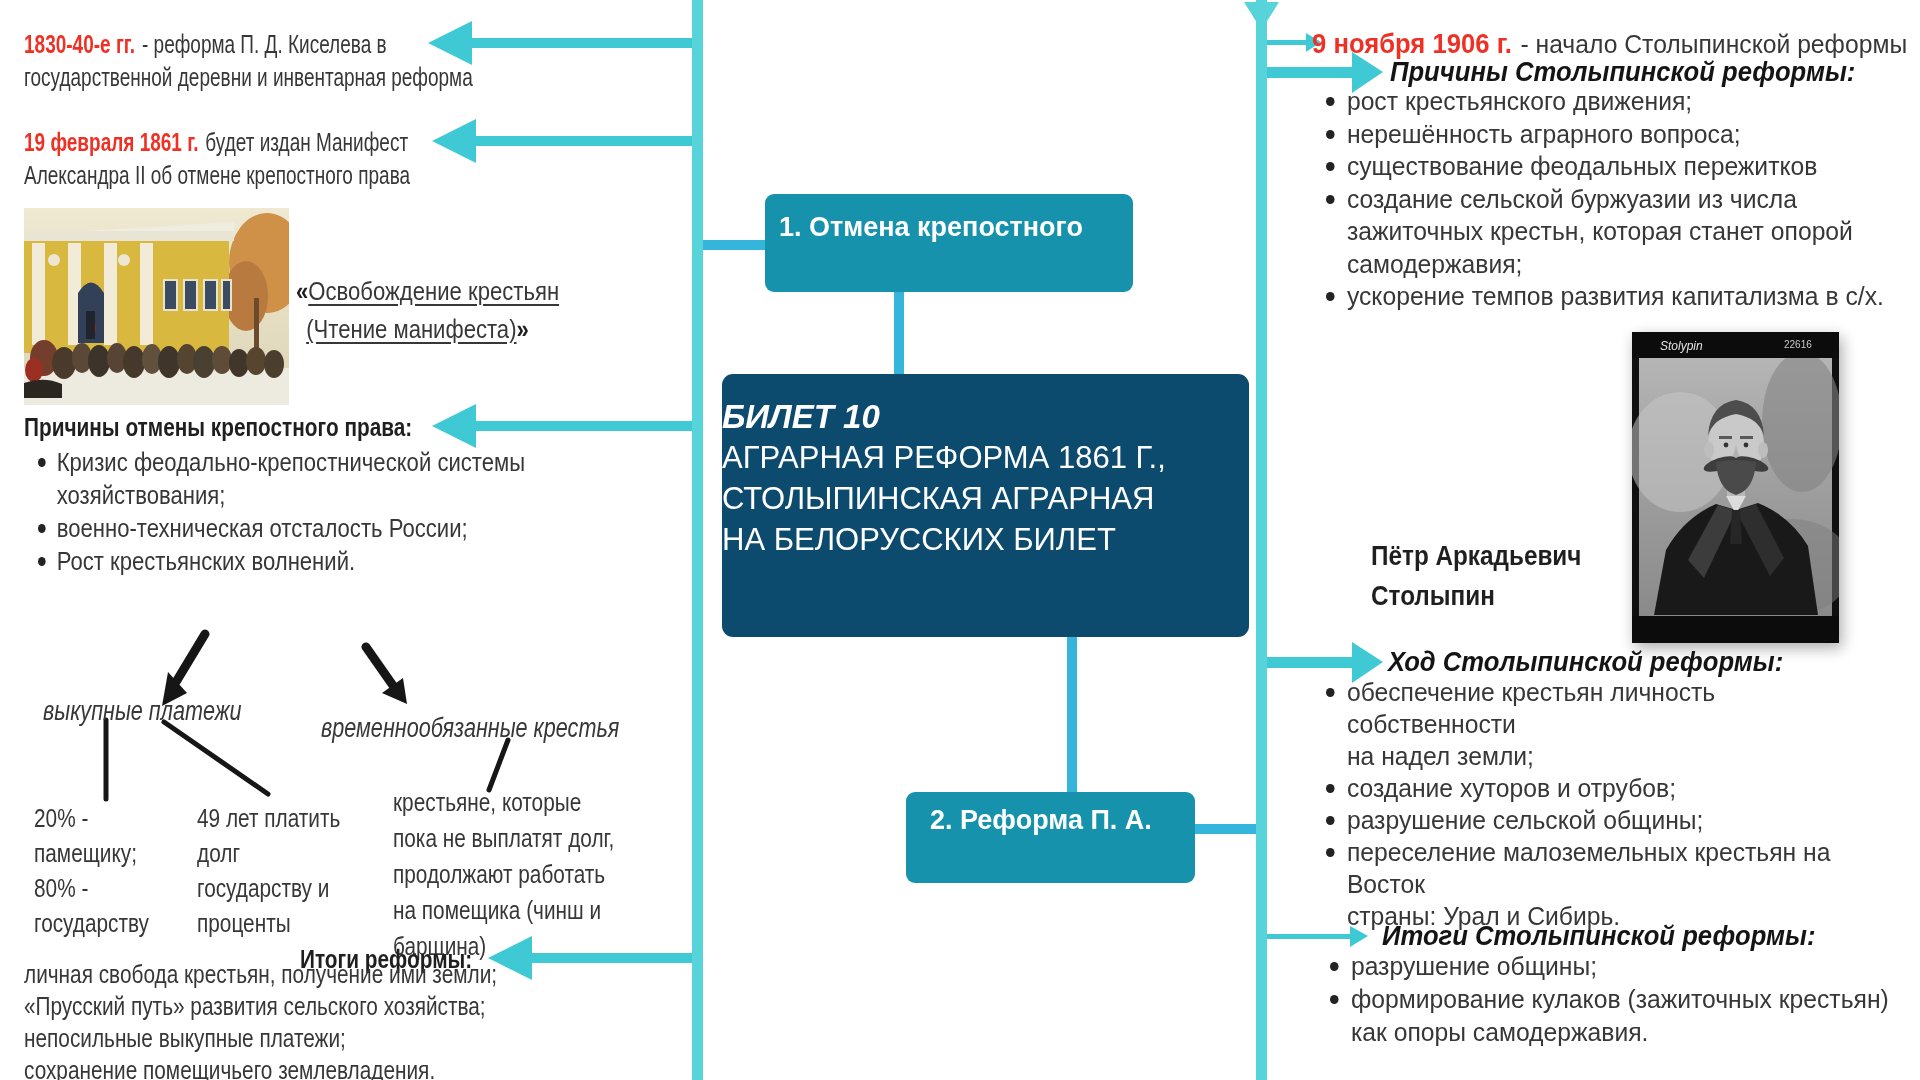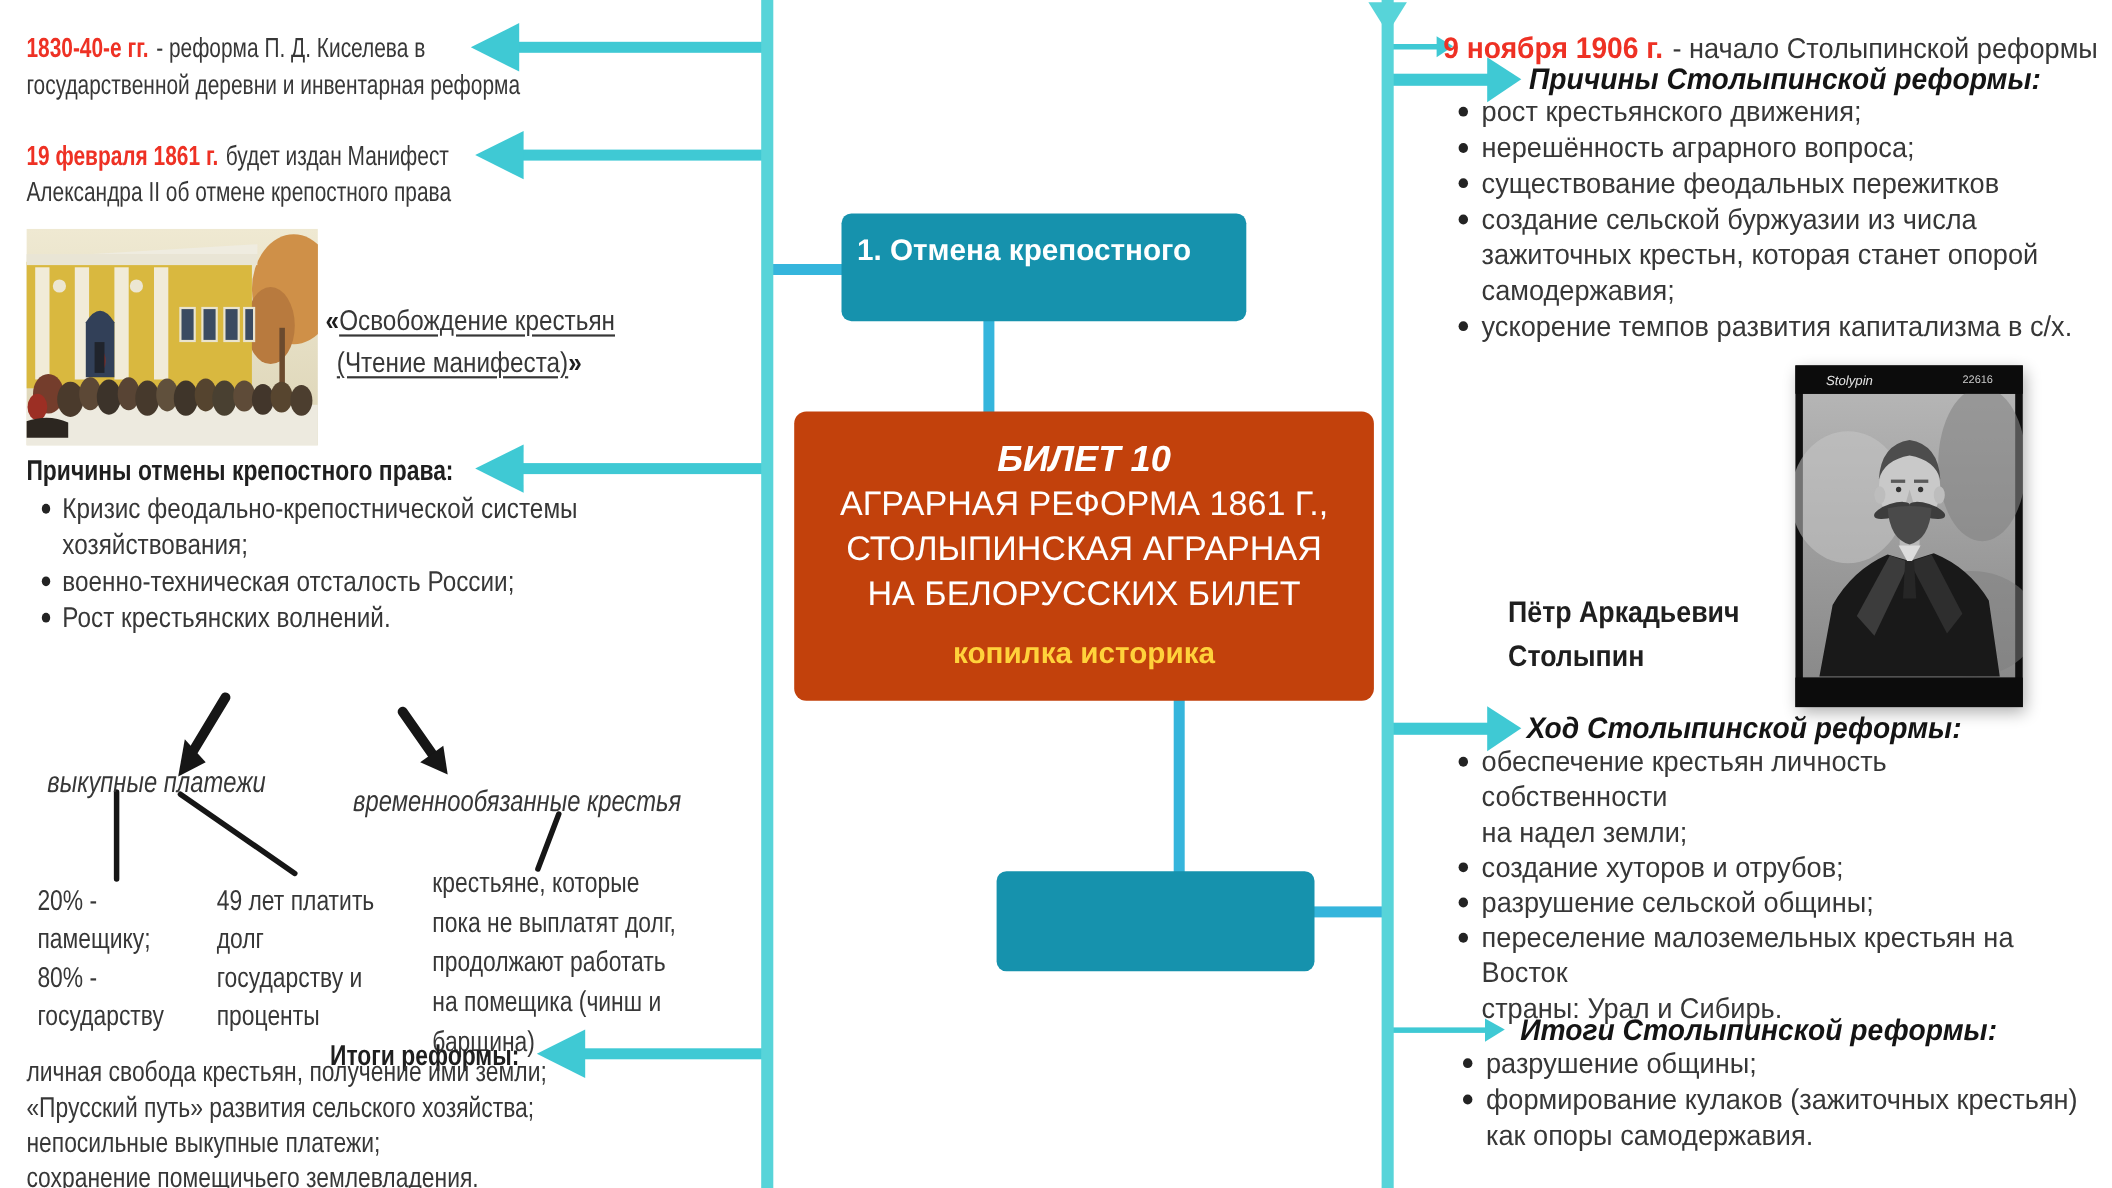--- a/index.html
+++ b/index.html
@@ -11,21 +11,21 @@
   .i{font-style:italic}
   .dk{color:#1f1f1f}
   .date{color:#ee3124;font-weight:bold}
   .rest{margin-left:9px}
   svg{display:block}
   .blist .bi{display:flex;align-items:flex-start}
   .bdot{flex:none;width:9px;height:9px;border-radius:50%;background:#232323;margin-right:13px}
   .oval{border:3px solid #161616;border-radius:45px;display:flex;align-items:center;justify-content:center}
   .oval span{display:inline-block;transform:scaleX(.85);white-space:nowrap;font-weight:bold;color:#1f1f1f}
   .tealbox{background:#1692ad;border-radius:9px;color:#fff;font-weight:bold;box-sizing:border-box}
-  #titlebox{background:#c2410c;border-radius:11px;color:#fff;text-align:center;box-sizing:border-box}
+  #titlebox{background:#0c4a6e;border-radius:11px;color:#fff;text-align:left;box-sizing:border-box}
   #titlebox .sub{color:#ffd23b;font-weight:bold}
   .caption-u{text-decoration:underline;text-underline-offset:4px}
   #photo-wrap{box-shadow:3px 5px 14px rgba(0,0,0,.33)}
   .hdr{color:#141414}
 </style>
 </head>
 <body>
 
 <div id="canvas">
 
@@ -221,24 +221,24 @@
 
   <div class="abs tealbox" style="left:765px;top:194px;width:368px;height:98px;padding:14px 0 0 14px;font-size:27px;line-height:39px">
     <div>1. Отмена крепостного</div>
   </div>
 
   <div class="abs" id="titlebox" style="left:722px;top:374px;width:527px;height:263px;padding-top:22px;font-size:31px;line-height:41px">
     <div class="b i" style="font-size:33px">БИЛЕТ 10</div>
     <div>АГРАРНАЯ РЕФОРМА 1861 Г.,</div>
     <div>СТОЛЫПИНСКАЯ АГРАРНАЯ</div>
     <div>НА БЕЛОРУССКИХ БИЛЕТ</div>
-    <div class="sub" style="font-size:27px;margin-top:14px">копилка историка</div>
   </div>
 
   <div class="abs tealbox" style="left:906px;top:792px;width:289px;height:91px;padding:8px 0 0 24px;font-size:27px;line-height:40px">
+    <div>2. Реформа П. А.</div>
   </div>
 
   <div class="abs cond" style="left:1312px;top:28px;font-size:26px;line-height:32px;--sx:.95;white-space:nowrap">
     <span class="date" style="font-size:27px">9 ноября 1906 г.</span><span class="rest">- начало Столыпинской реформы</span>
   </div>
 
   <div class="abs cond b i hdr" style="left:1390px;top:56px;font-size:27px;line-height:32px;--sx:.95">Причины Столыпинской реформы:</div>
 
   <div class="abs cond blist" style="left:1326px;top:85px;font-size:26px;line-height:32.5px;--sx:.95">
     <div class="bi">

